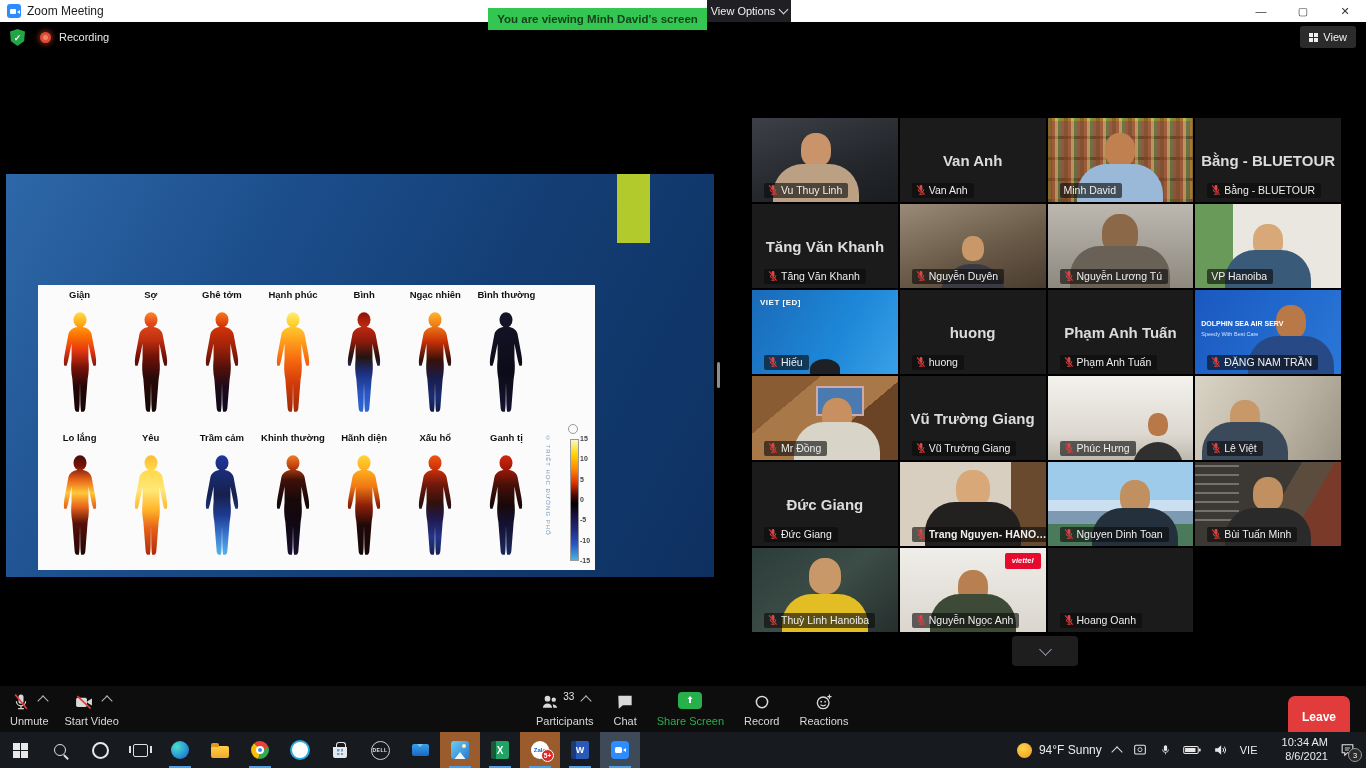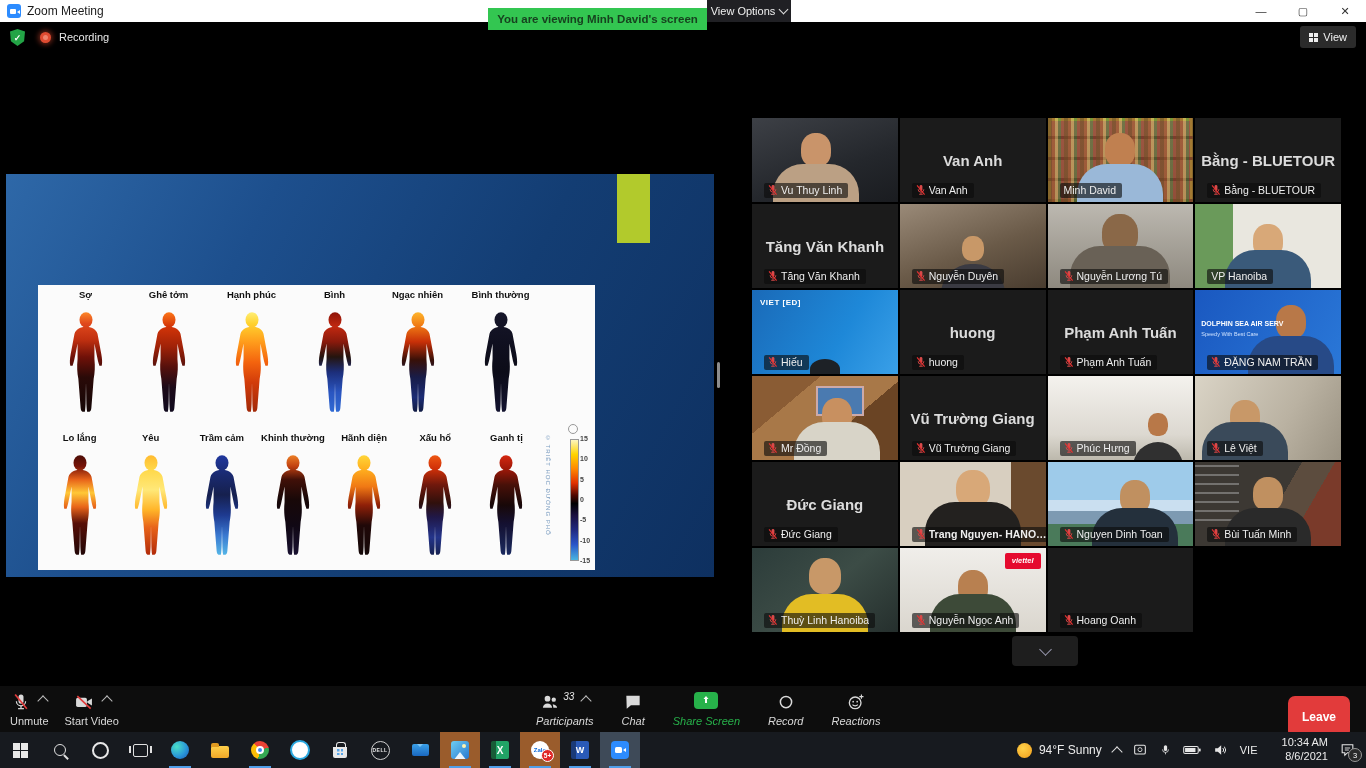--- a/index.html
+++ b/index.html
@@ -137,21 +137,21 @@
   .ov-viettel{top:5px;right:5px;background:#e50a2e;color:#fff;font-size:7.5px;font-style:italic;
               padding:3px 7px 4px;border-radius:2px;font-weight:bold;}
 
   .more-btn{position:absolute;left:1012px;top:636px;width:66px;height:30px;background:#1e1e1e;border-radius:4px;
             display:flex;align-items:center;justify-content:center;cursor:pointer;}
   .chev-down{width:8px;height:8px;border-left:1.8px solid #9a9ab0;border-top:1.8px solid #9a9ab0;transform:rotate(225deg);margin-top:-4px;}
 
   
   .toolbar{position:absolute;left:0;top:686px;width:100%;height:46px;background:#0d0d0d;z-index:20;}
   .tb-group-left{position:absolute;left:10px;top:0;height:46px;display:flex;gap:16px;}
-  .tb-group-center{position:absolute;left:536px;top:0;height:46px;display:flex;gap:28px;font-style:italic;}
+  .tb-group-center{position:absolute;left:536px;top:0;height:46px;display:flex;gap:20px;}
   .tb-item{display:flex;flex-direction:column;align-items:center;justify-content:center;gap:3px;
            color:#d9d9d9;font-size:11px;cursor:pointer;position:relative;}
   .iconrow{display:flex;align-items:flex-start;height:20px;}
   .chev{width:7px;height:7px;border-left:1.6px solid #bbb;border-top:1.6px solid #bbb;transform:rotate(45deg);
         display:inline-block;margin-left:8px;margin-top:5px;}
   .cnt{font-size:10px;margin-left:2px;margin-top:-1px;color:#e6e6e6;}
   .share-label{color:#27b14a;}
   .share-box{width:24px;height:17px;background:#27b14a;border-radius:4px;display:flex;align-items:center;justify-content:center;}
   .leave-btn{position:absolute;right:16px;top:10px;background:#e23b3b;color:#fff;font-size:12px;font-weight:bold;
              padding:14px 14px;border-radius:7px;cursor:pointer;}
@@ -373,20 +373,26 @@
     <span class="grid-ico"></span>
     <span>View</span>
   </div>
 </div>
 
 <div class="slide">
   <div class="lime"></div>
   <div class="panel">
     <div class="e-row r1">
         <div class="emotion">
+          <div class="e-label">Giận</div>
+          <svg class="body" viewBox="0 0 60 132">
+            <use href="#body-shape" fill="url(#g0)"></use>
+          </svg>
+        </div>
+        <div class="emotion">
           <div class="e-label">Sợ</div>
           <svg class="body" viewBox="0 0 60 132">
             <use href="#body-shape" fill="url(#g1)"></use>
           </svg>
         </div>
         <div class="emotion">
           <div class="e-label">Ghê tởm</div>
           <svg class="body" viewBox="0 0 60 132">
             <use href="#body-shape" fill="url(#g2)"></use>
           </svg>

